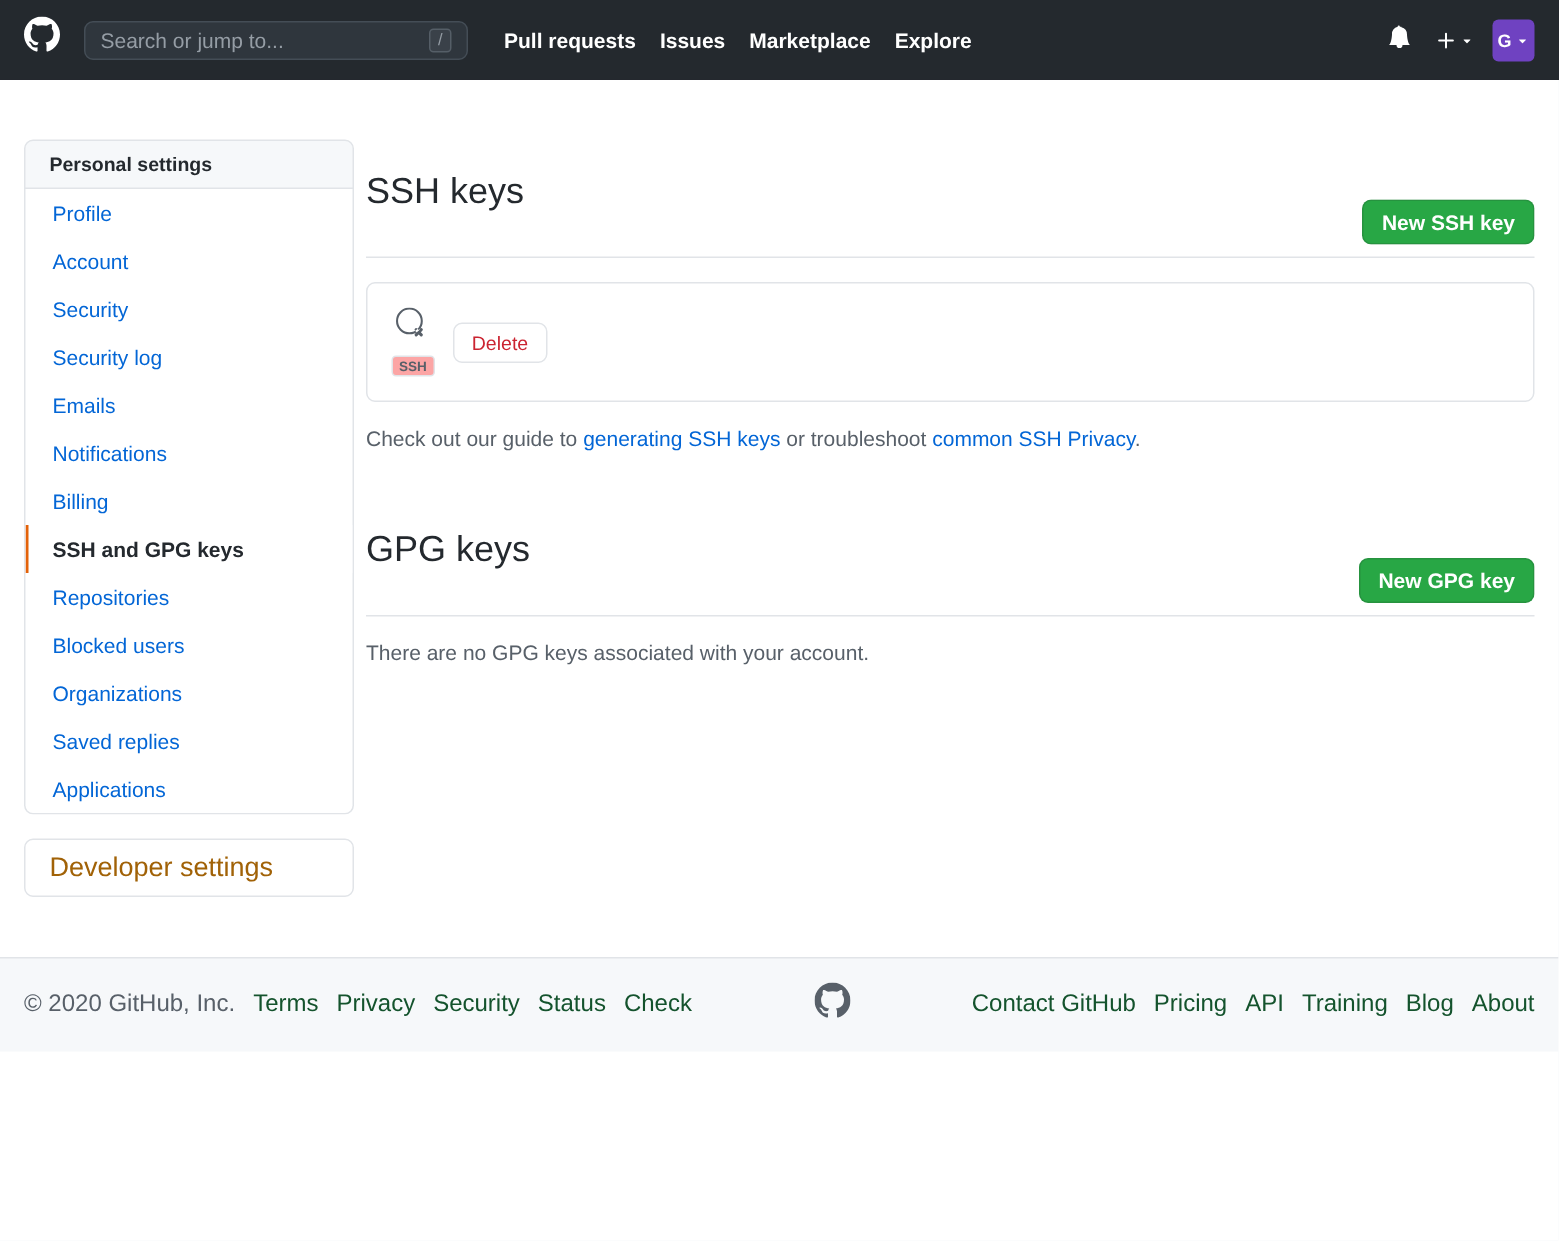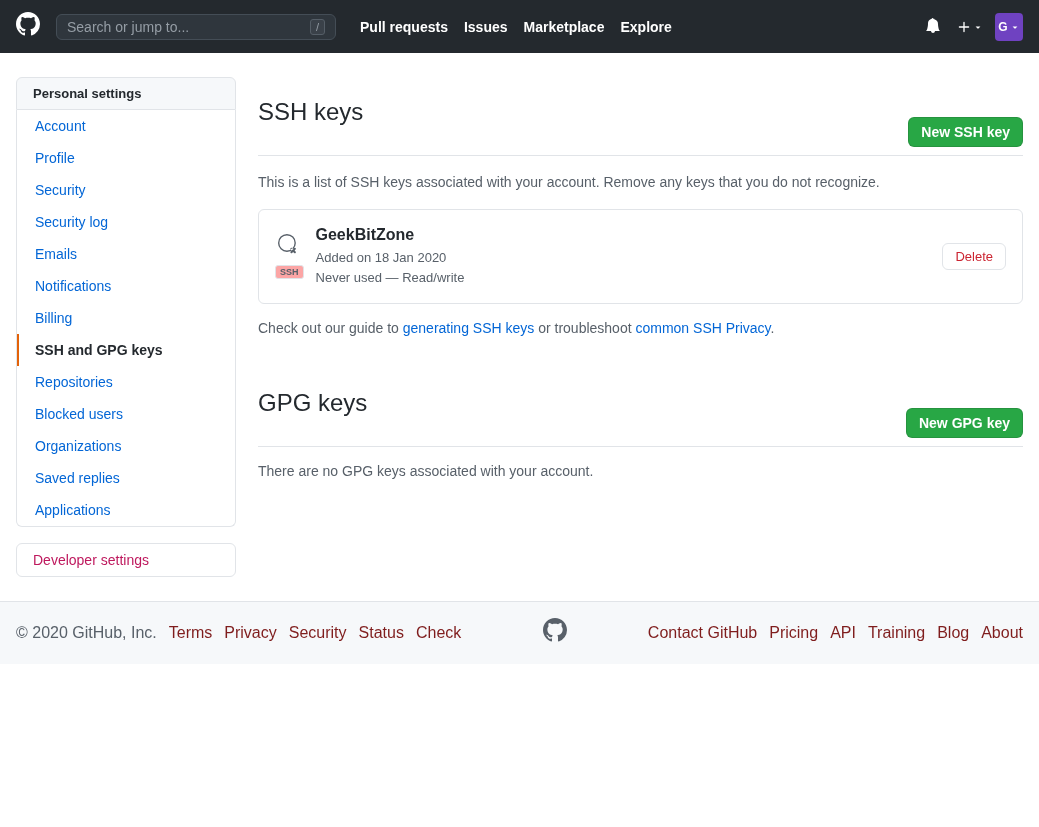--- a/index.html
+++ b/index.html
@@ -18,21 +18,21 @@
       z-index: 100;
     }
     .navbar-logo { color: white; font-size: 24px; cursor: pointer; }
     .navbar-search {
       display: flex;
       align-items: flex-end;
       background: #2f363d;
       border: 1px solid #444d56;
       border-radius: 6px;
       padding: 4px 10px;
-      width: 280px;
+      width: 256px;
       color: #959da5;
       font-size: 14px;
     }
     .navbar-search input {
       background: transparent;
       border: none;
       outline: none;
       color: #959da5;
       font-size: 14px;
       flex: 1;
@@ -66,22 +66,22 @@
 
     
     .page-wrapper {
       max-width: 1039px;
       margin: 53px auto 0;
       background: white;
       min-height: calc(827px - 53px);
     }
     .content-area {
       display: flex;
-      padding: 24px 16px;
-      gap: 22px;
+      padding: 40px 16px;
+      gap: 8px;
     }
 
     
     .sidebar {
       width: 220px;
       flex-shrink: 0;
     }
     .sidebar-section-header {
       font-size: 13px;
       font-weight: 600;
@@ -112,23 +112,23 @@
       background: white;
     }
     .sidebar-section-header2 {
       margin-top: 16px;
       border: 1px solid #e1e4e8;
       border-radius: 6px;
     }
     .sidebar-section-header2 a {
       display: block;
       padding: 8px 16px;
-      color: #be185d;
-      text-decoration: none;
-      font-size: 14px;
+      color: #a16207;
+      text-decoration: none;
+      font-size: 18px;
     }
 
     
     .main-content {
       flex: 1;
     }
     .section-title {
       font-size: 24px;
       font-weight: 300;
       color: #24292e;
@@ -227,21 +227,21 @@
       font-size: 16px;
       color: #586069;
       display: flex;
       align-items: center;
       justify-content: space-between;
       flex-wrap: wrap;
       gap: 8px;
     }
     .footer-left { display: flex; align-items: center; gap: 12px; }
     .footer-left a, .footer-right a {
-      color: #7f1d1d;
+      color: #14532d;
       text-decoration: none;
     }
     .footer-center { display: flex; align-items: center; justify-content: center; }
     .footer-right { display: flex; gap: 12px; align-items: center; }
     .github-footer-logo { font-size: 22px; color: #586069; }
   </style>
 </head>
 <body>
 
 <nav class="navbar">
@@ -285,22 +285,22 @@
     </div>
   </div>
 </nav>
 
 <div class="page-wrapper">
   <div class="content-area">
 
     <aside class="sidebar">
       <div class="sidebar-section-header">Personal settings</div>
       <nav class="sidebar-nav">
+        <a href="#" class="">Profile</a>
         <a href="#" class="">Account</a>
-        <a href="#" class="">Profile</a>
         <a href="#" class="">Security</a>
         <a href="#" class="">Security log</a>
         <a href="#" class="">Emails</a>
         <a href="#" class="">Notifications</a>
         <a href="#" class="">Billing</a>
         <a href="#" class="active">SSH and GPG keys</a>
         <a href="#" class="">Repositories</a>
         <a href="#" class="">Blocked users</a>
         <a href="#" class="">Organizations</a>
         <a href="#" class="">Saved replies</a>
@@ -312,35 +312,29 @@
     </aside>
 
     <main class="main-content">
 
       <section>
         <div class="section-title">
           <span>SSH keys</span>
           <button class="btn-green">New SSH key</button>
         </div>
 
-        <p class="description-text">This is a list of SSH keys associated with your account. Remove any keys that you do not recognize.</p>
 
         <div class="ssh-key-box">
           <div class="key-icon-wrapper">
             <span class="key-icon">
               <svg width="22" height="22" viewBox="0 0 16 16" fill="#586069">
                 <path fill-rule="evenodd" d="M6.5 0a6.5 6.5 0 100 13 6.5 6.5 0 000-13zM1 6.5a5.5 5.5 0 1111 0 5.5 5.5 0 01-11 0zm11.78 3.72a.75.75 0 010 1.06l-.72.72.72.72a.75.75 0 11-1.06 1.06L11 13.06l-.72.72a.75.75 0 01-1.06-1.06l.72-.72-.72-.72a.75.75 0 011.06-1.06l.72.72.72-.72a.75.75 0 011.06 0z"></path>
               </svg>
             </span>
             <span class="ssh-badge">SSH</span>
-          </div>
-          <div class="key-info">
-            <div class="key-name">GeekBitZone</div>
-            <div class="key-meta">Added on 18 Jan 2020</div>
-            <div class="key-meta">Never used — Read/write</div>
           </div>
           <button class="btn-delete">Delete</button>
         </div>
 
         <p class="guide-text">
           <span>Check out our guide to </span><a href="#">generating SSH keys</a><span> or troubleshoot </span><a href="#">common SSH Privacy</a><span>.</span>
         </p>
       </section>
 
       <section>

